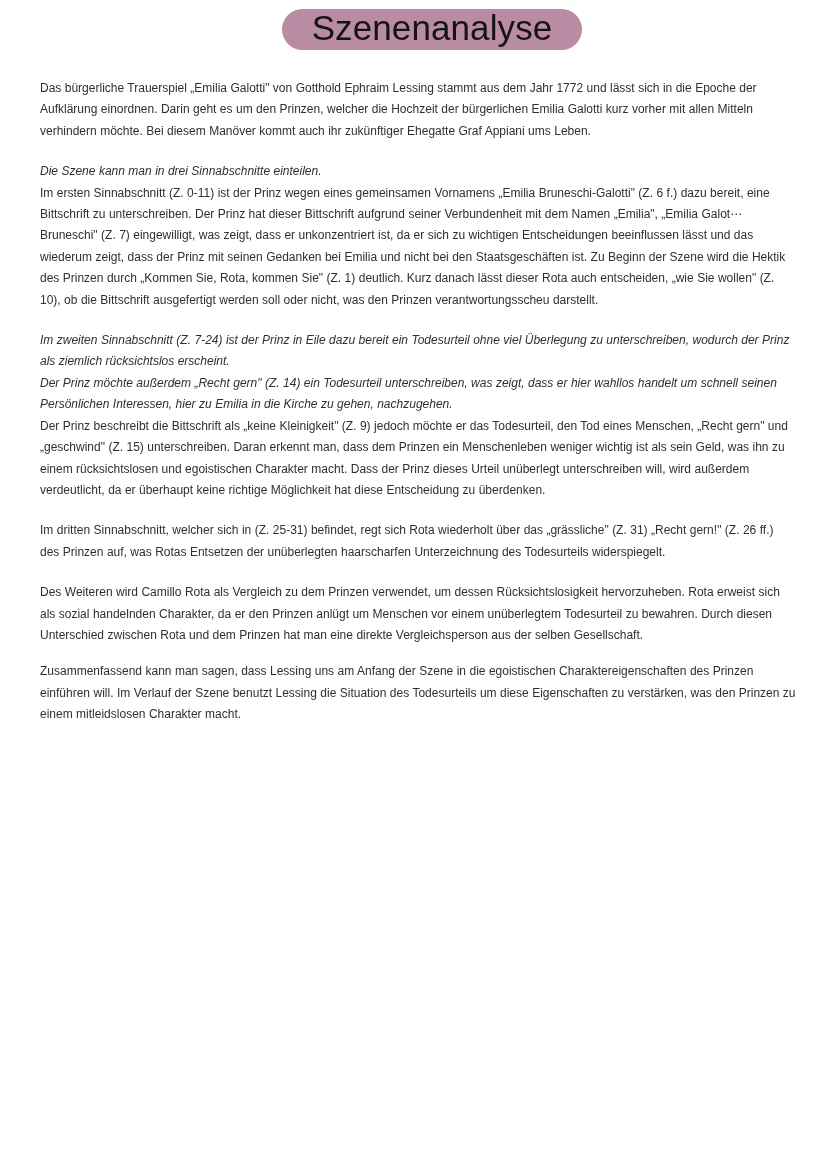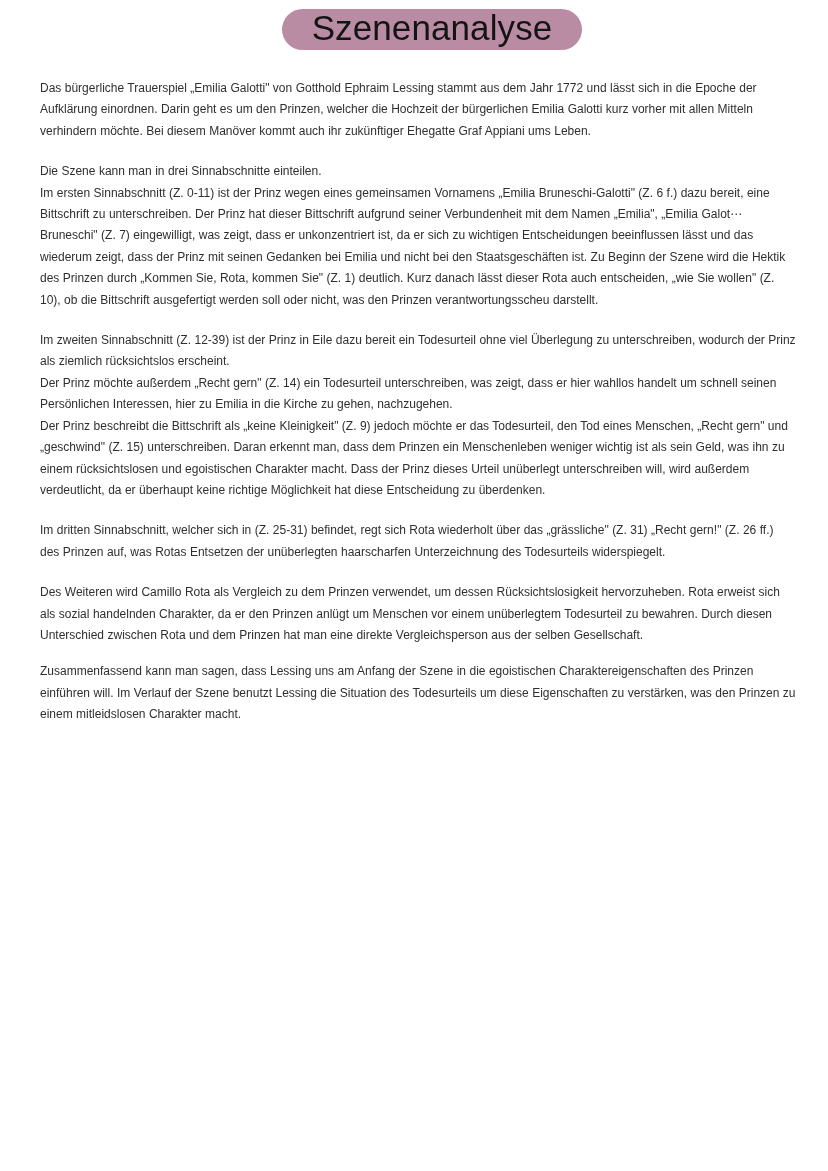--- a/index.html
+++ b/index.html
@@ -59,20 +59,21 @@
     font-size: 12px;
     line-height: 21.4px;
     color: #2f2f2f;
     margin: 0 0 19px 0;
     text-align: left;
     hyphens: none;
     word-spacing: 0.1px;
   }
   .para.tight {
     margin-bottom: 0;
+    font-style: italic;
   }
   .para.gap-big {
     margin-bottom: 15px;
   }
 </style>
 </head>
 <body>
 
 <div class="page">
 
@@ -84,21 +85,21 @@
 
   <div class="content">
 
     <p class="para">Das bürgerliche Trauerspiel „Emilia Galotti" von Gotthold Ephraim Lessing stammt aus dem Jahr 1772 und lässt sich in die Epoche der Aufklärung einordnen. Darin geht es um den Prinzen, welcher die Hochzeit der bürgerlichen Emilia Galotti kurz vorher mit allen Mitteln verhindern möchte. Bei diesem Manöver kommt auch ihr zukünftiger Ehegatte Graf Appiani ums Leben.</p>
 
 
     <p class="para tight">Die Szene kann man in drei Sinnabschnitte einteilen.</p>
 
     <p class="para">Im ersten Sinnabschnitt (Z. 0-11) ist der Prinz wegen eines gemeinsamen Vornamens  „Emilia Bruneschi-Galotti" (Z. 6 f.) dazu bereit, eine Bittschrift zu unterschreiben. Der Prinz hat dieser Bittschrift aufgrund seiner Verbundenheit mit dem Namen „Emilia", „Emilia Galot⋯ Bruneschi" (Z. 7) eingewilligt, was zeigt, dass er unkonzentriert ist, da er sich zu wichtigen Entscheidungen beeinflussen lässt und das wiederum zeigt, dass der Prinz mit seinen Gedanken bei Emilia und nicht bei den Staatsgeschäften ist. Zu Beginn der Szene wird die Hektik des Prinzen durch „Kommen Sie, Rota, kommen Sie" (Z. 1) deutlich. Kurz danach lässt dieser Rota auch entscheiden, „wie Sie wollen" (Z. 10), ob die Bittschrift ausgefertigt werden soll oder nicht, was den Prinzen verantwortungsscheu darstellt.</p>
 
-    <p class="para tight">Im zweiten Sinnabschnitt (Z. 12-39) ist der Prinz in Eile dazu bereit ein Todesurteil ohne viel Überlegung zu unterschreiben, wodurch der Prinz als ziemlich rücksichtslos erscheint.</p>
+    <p class="para tight">Im zweiten Sinnabschnitt (Z. 7-24) ist der Prinz in Eile dazu bereit ein Todesurteil ohne viel Überlegung zu unterschreiben, wodurch der Prinz als ziemlich rücksichtslos erscheint.</p>
 
     <p class="para tight">Der Prinz möchte außerdem „Recht gern" (Z. 14) ein Todesurteil unterschreiben, was zeigt, dass er hier wahllos handelt um schnell seinen Persönlichen Interessen, hier zu Emilia in die Kirche zu gehen, nachzugehen.</p>
 
     <p class="para">Der Prinz beschreibt die Bittschrift als „keine Kleinigkeit" (Z. 9) jedoch möchte er das Todesurteil, den Tod eines Menschen, „Recht gern" und „geschwind" (Z. 15) unterschreiben. Daran erkennt man, dass dem Prinzen ein Menschenleben weniger wichtig ist als sein Geld, was ihn zu einem rücksichtslosen und egoistischen Charakter macht. Dass der Prinz dieses Urteil unüberlegt unterschreiben will, wird außerdem verdeutlicht, da er überhaupt keine richtige Möglichkeit hat diese Entscheidung zu überdenken.</p>
 
     <p class="para">Im dritten Sinnabschnitt, welcher sich in (Z. 25-31) befindet, regt sich Rota wiederholt über das „grässliche" (Z. 31) „Recht gern!" (Z. 26 ff.) des Prinzen auf, was Rotas Entsetzen der unüberlegten haarscharfen Unterzeichnung des Todesurteils widerspiegelt.</p>
 
     <p class="para gap-big">Des Weiteren wird Camillo Rota als Vergleich zu dem Prinzen verwendet, um dessen Rücksichtslosigkeit hervorzuheben. Rota erweist sich als sozial handelnden Charakter, da er den Prinzen anlügt um Menschen vor einem unüberlegtem Todesurteil zu bewahren. Durch diesen Unterschied zwischen Rota und dem Prinzen hat man eine direkte Vergleichsperson aus der selben Gesellschaft.</p>
 
     <p class="para">Zusammenfassend kann man sagen, dass Lessing uns am Anfang der Szene in die egoistischen Charaktereigenschaften des Prinzen einführen will. Im Verlauf der Szene benutzt Lessing die Situation des Todesurteils um diese Eigenschaften zu verstärken, was den Prinzen zu einem mitleidslosen Charakter macht.</p>

